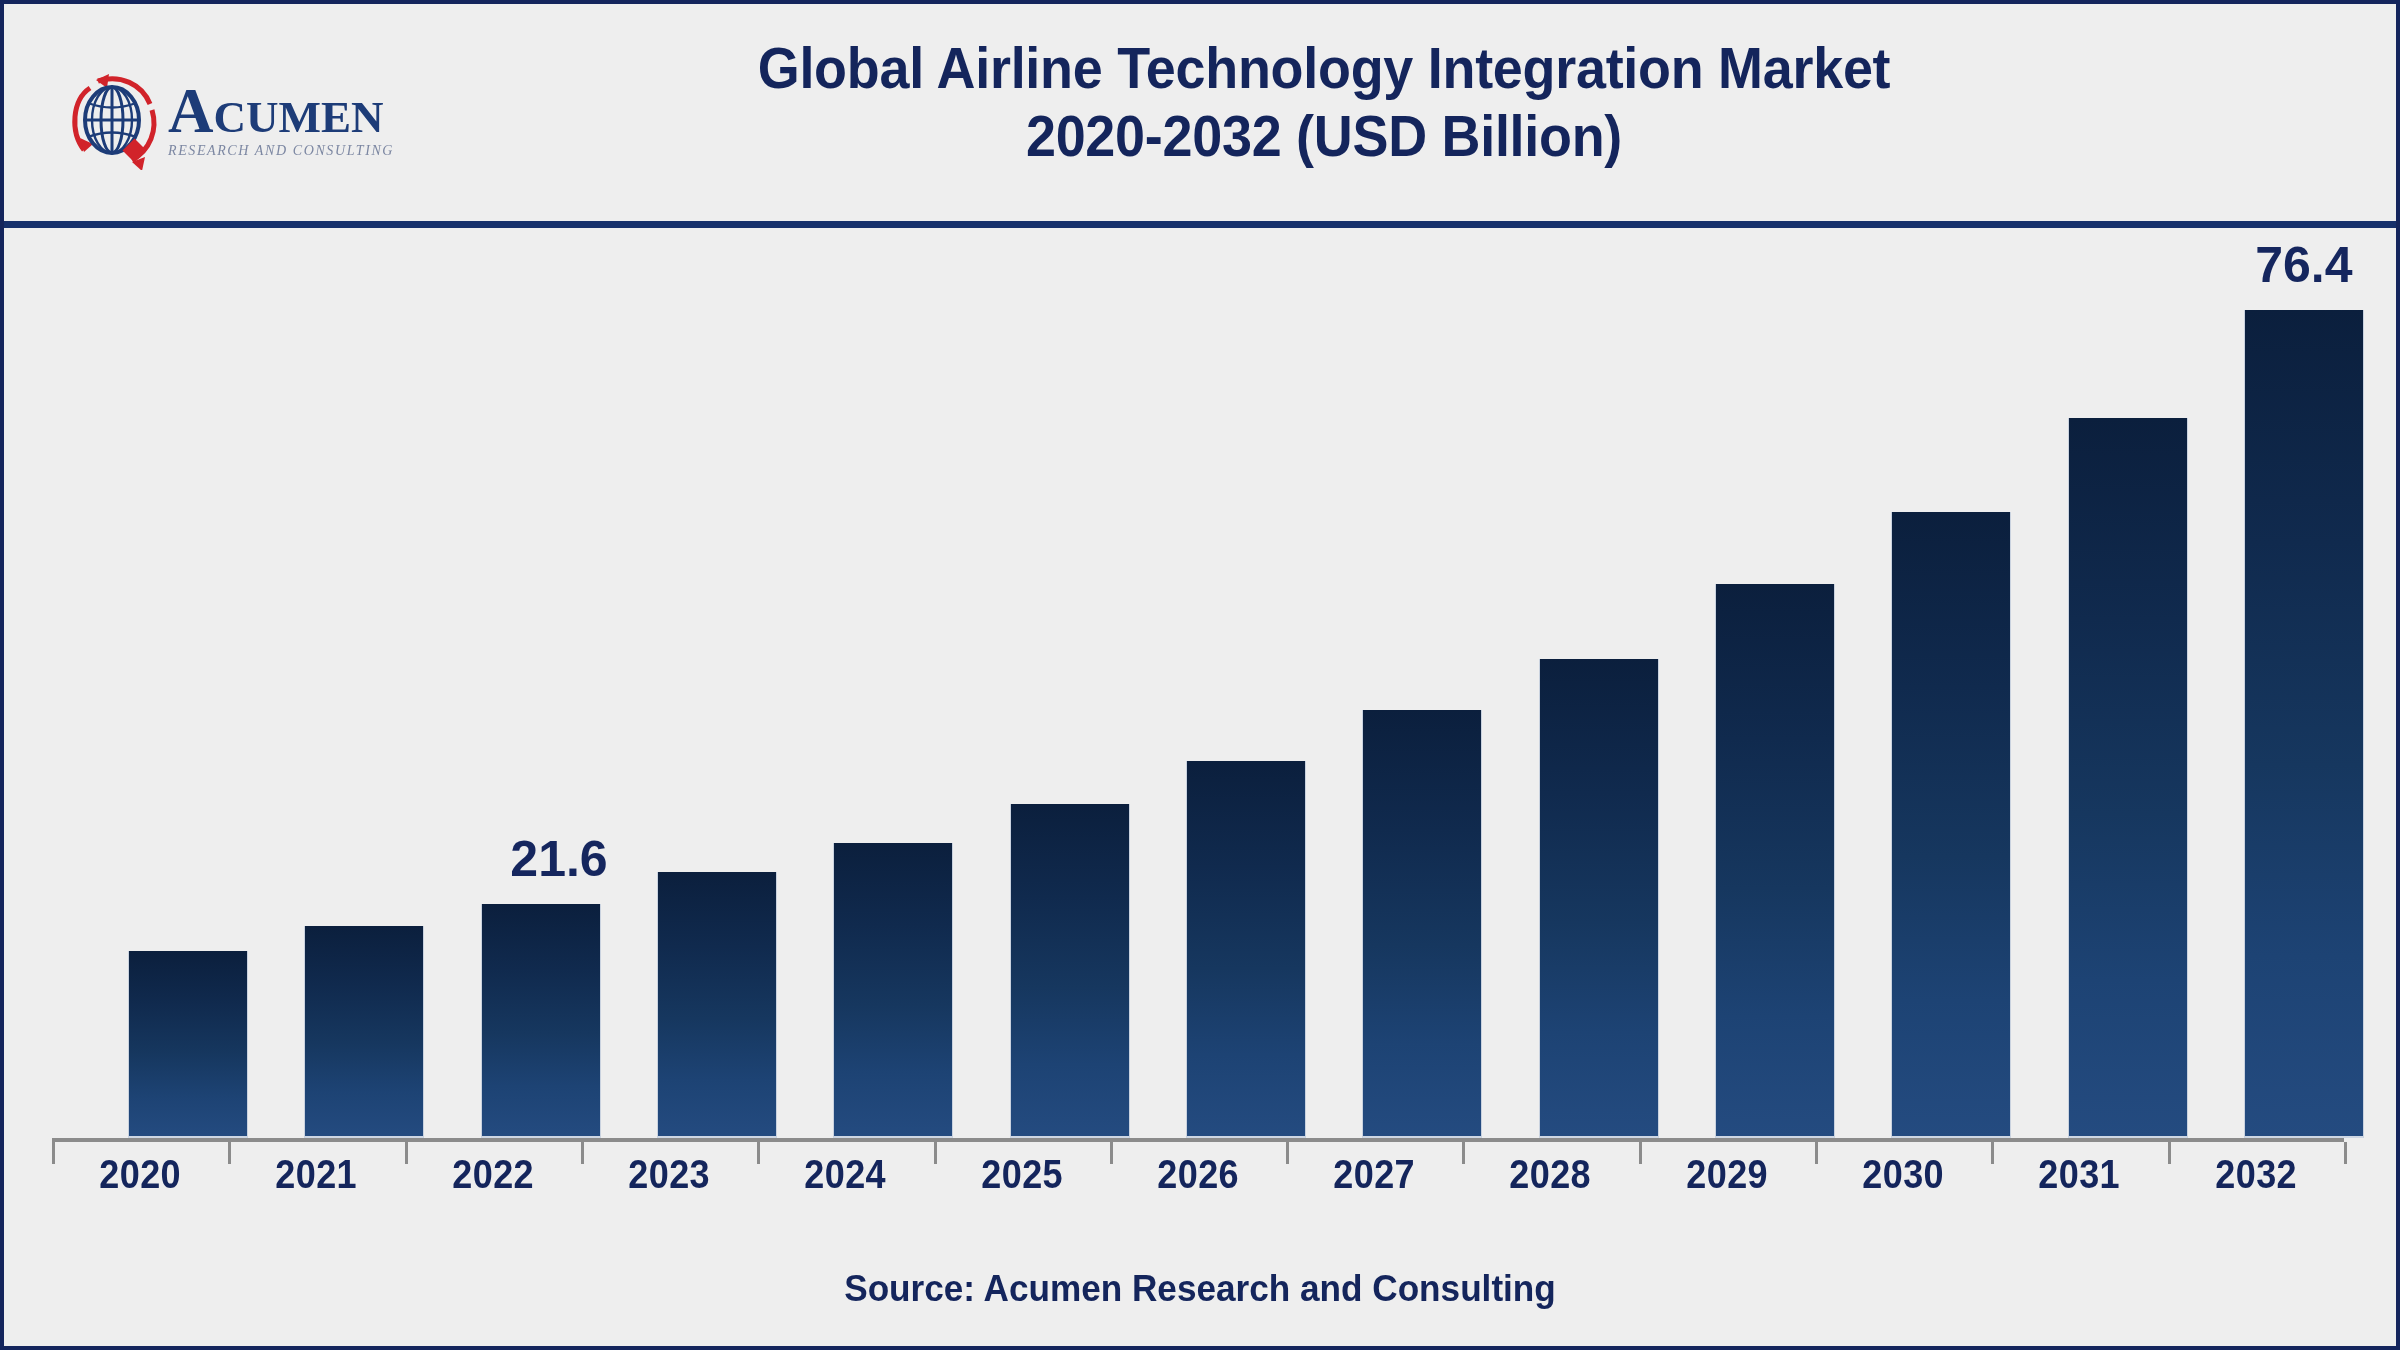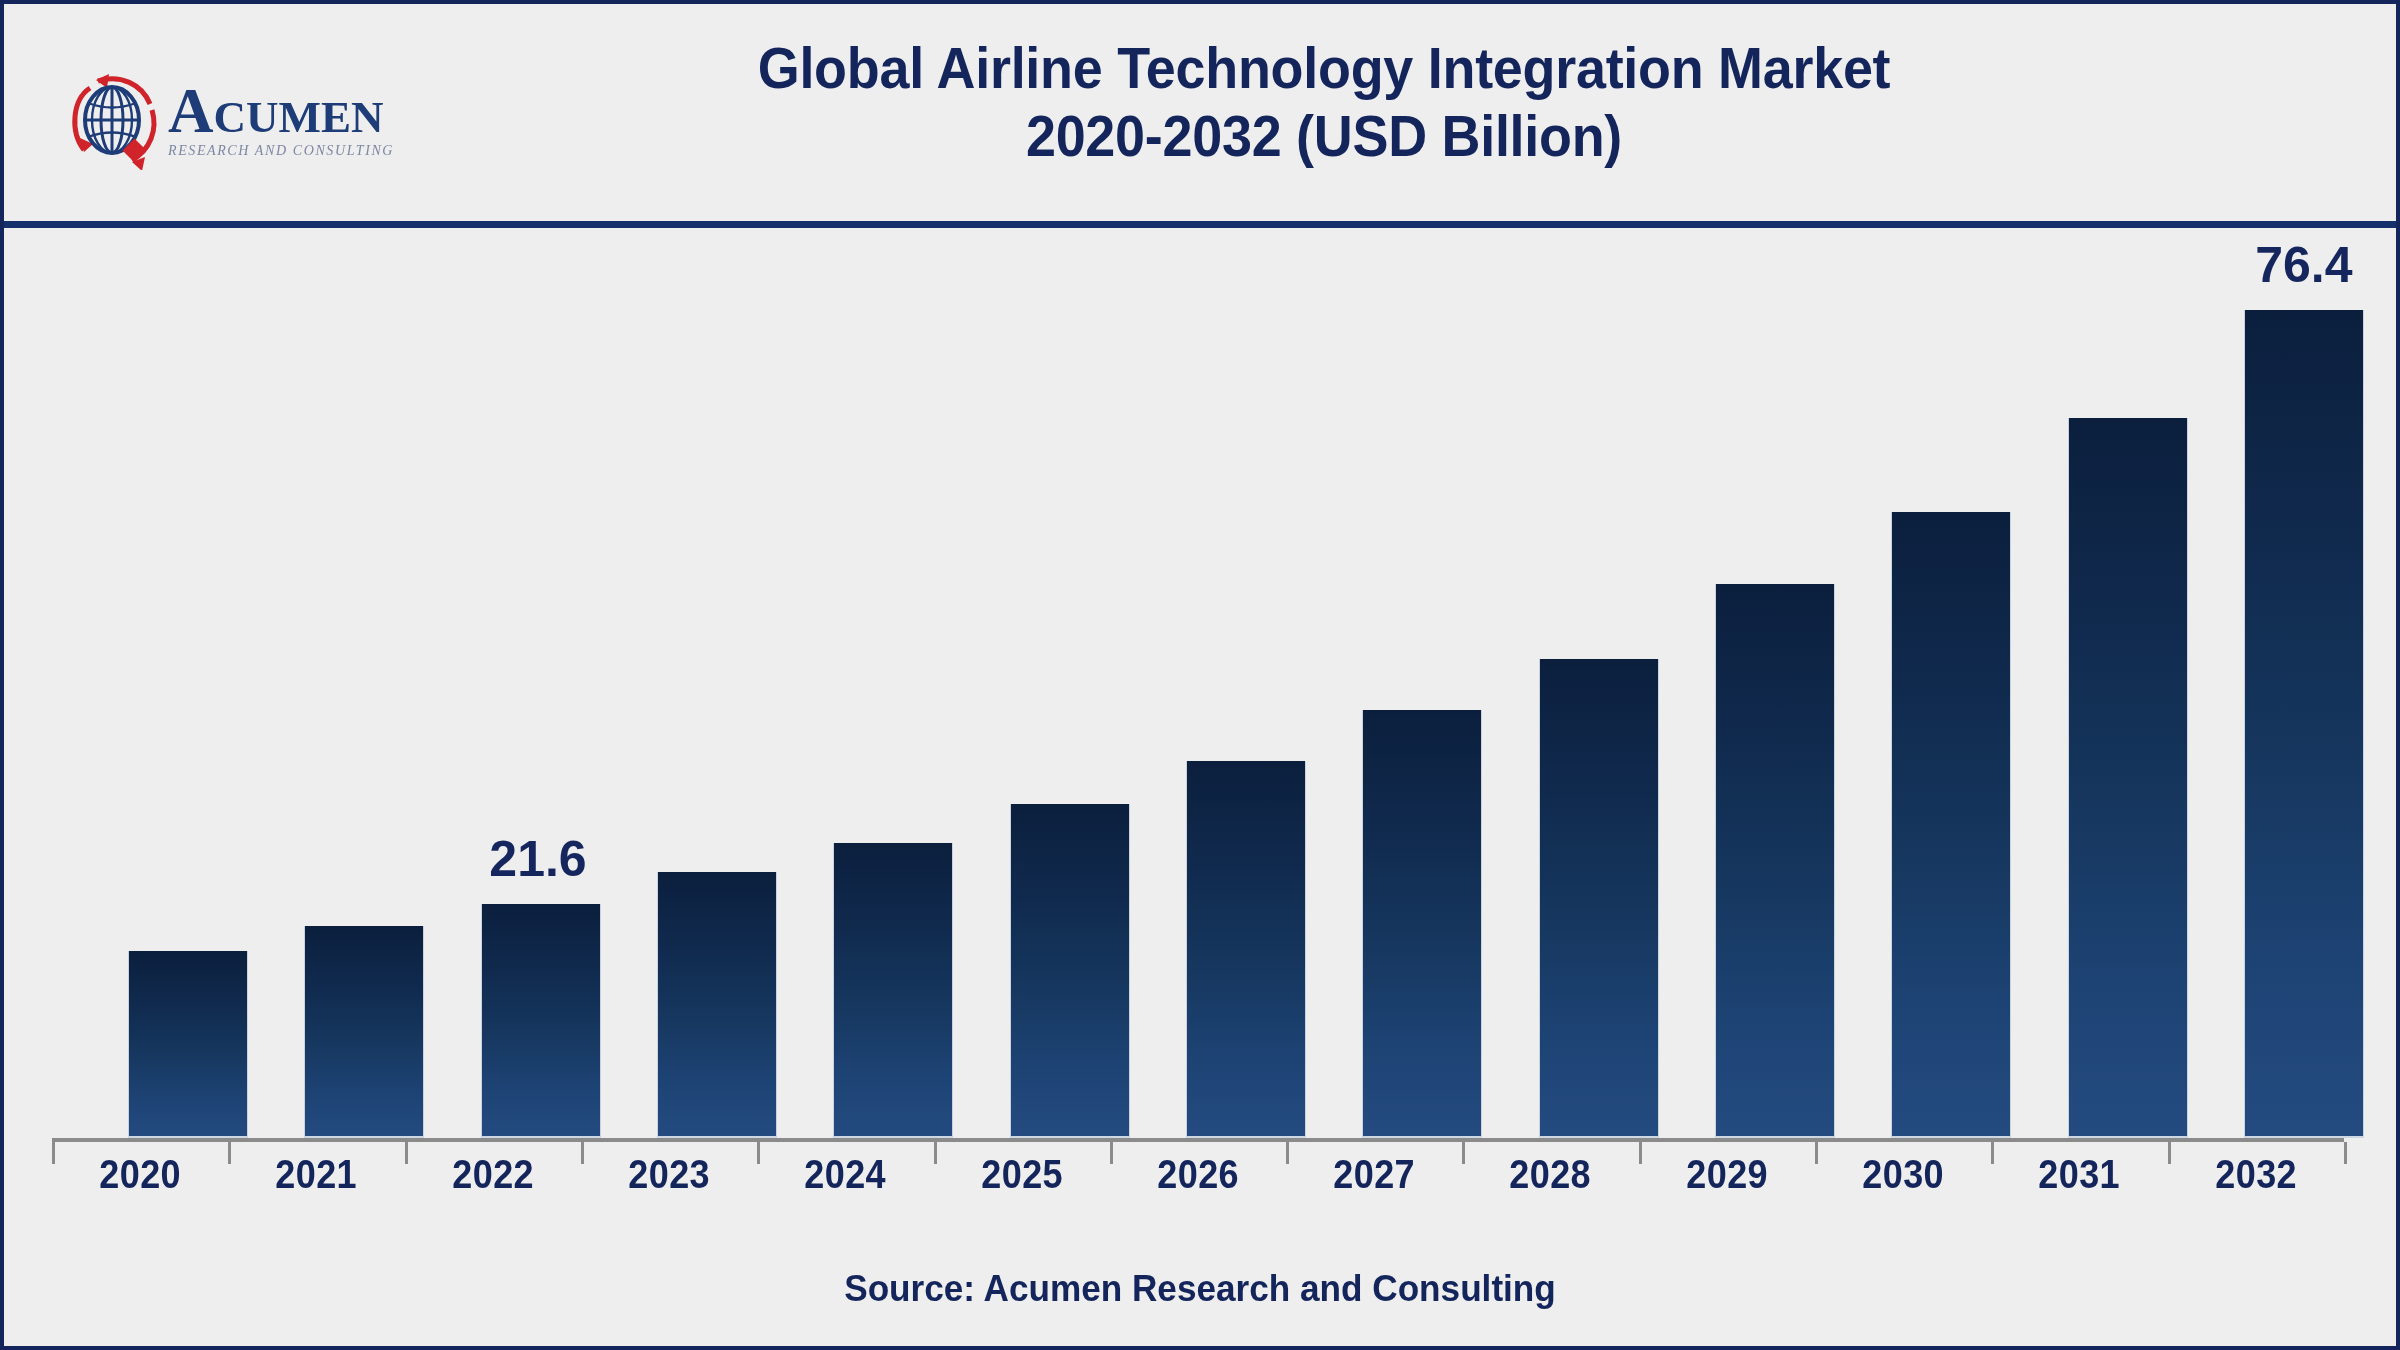--- a/index.html
+++ b/index.html
@@ -180,21 +180,21 @@
       <span class="l2">2020-2032 (USD Billion)</span>
     </div>
   </div>
 
   <div class="chart">
     <div class="plot">
       <div class="bars" id="bars">
           <div class="bar" style="left: 77.1538px; width: 118px; height: 187.417px;"></div>
           <div class="bar" style="left: 253.462px; width: 118px; height: 212.333px;"></div>
           <div class="bar" style="left: 429.769px; width: 118px; height: 234px;"></div>
-          <div class="vlabel" style="left: 376px; width: 220px; top: 602px;">21.6</div>
+          <div class="vlabel" style="left: 397px; width: 220px; top: 602px;">21.6</div>
           <div class="bar" style="left: 606.077px; width: 118px; height: 266.5px;"></div>
           <div class="bar" style="left: 782.385px; width: 118px; height: 294.667px;"></div>
           <div class="bar" style="left: 958.692px; width: 118px; height: 333.667px;"></div>
           <div class="bar" style="left: 1135px; width: 118px; height: 377px;"></div>
           <div class="bar" style="left: 1311.31px; width: 118px; height: 427.917px;"></div>
           <div class="bar" style="left: 1487.62px; width: 118px; height: 478.833px;"></div>
           <div class="bar" style="left: 1663.92px; width: 118px; height: 553.583px;"></div>
           <div class="bar" style="left: 1840.23px; width: 118px; height: 626.167px;"></div>
           <div class="bar" style="left: 2016.54px; width: 118px; height: 720.417px;"></div>
           <div class="bar" style="left: 2192.85px; width: 118px; height: 827.667px;"></div>

